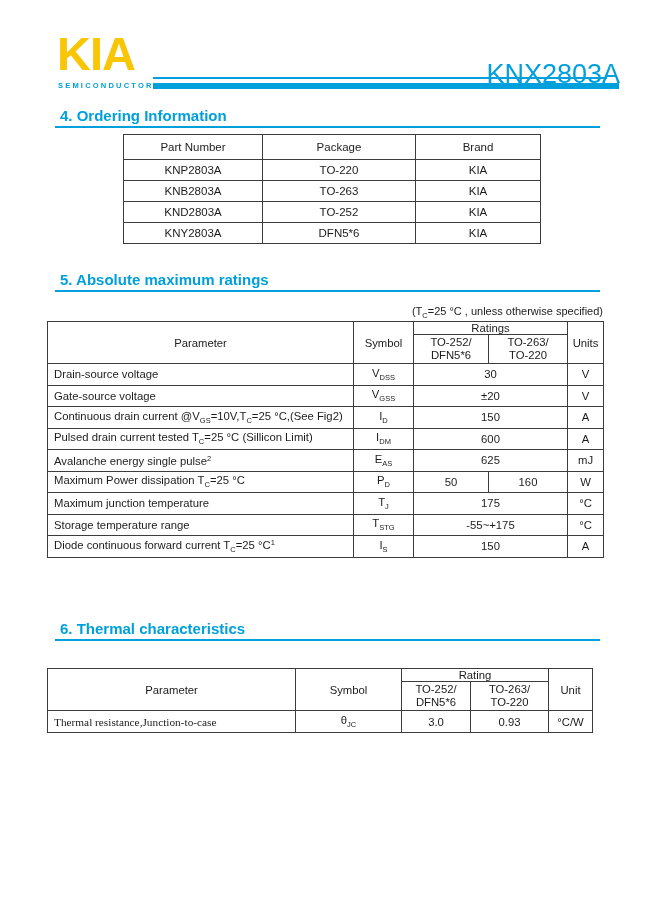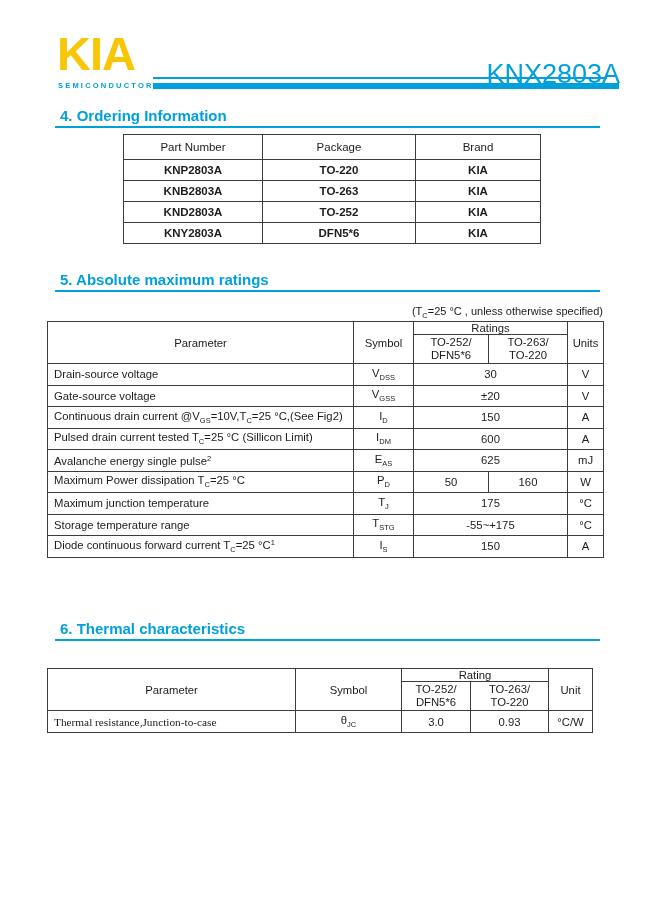--- a/index.html
+++ b/index.html
@@ -49,21 +49,21 @@
   table { border-collapse: collapse; table-layout: fixed; color: #1c1c1c; }
   th, td {
     border: 1px solid #3c3c3c;
     text-align: center; vertical-align: middle;
     font-weight: normal; padding: 0 2px;
     overflow: hidden; white-space: nowrap;
   }
   table { border: 1.5px solid #3c3c3c; }
   .ordering-table { position: absolute; left: 123px; top: 134px; width: 417px; font-size: 11.5px; }
   .ordering-table th { height: 25px; }
-  .ordering-table td { height: 21px; font-weight: bold; }
+  .ordering-table td { height: 21px; }
   .abs-table { position: absolute; left: 47px; top: 321px; width: 556px; font-size: 11.3px; }
   .abs-table .hdr1 th { height: 13px; line-height: 12px; }
   .abs-table .hdr2 th { height: 29px; line-height: 13px; }
   .abs-table tbody td { height: 21.5px; }
   .abs-table td.param { text-align: left; padding-left: 6px; margin-top: 29px; }
   .thermal-table { position: absolute; left: 47px; top: 668px; width: 545px; font-size: 11.3px; }
   .thermal-table .hdr1 th { height: 13px; line-height: 12px; }
   .thermal-table .hdr2 th { height: 29px; line-height: 13px; }
   .thermal-table tbody td { height: 22px; }
   .thermal-table td.param { text-align: left; padding-left: 6px; font-family: Liberation Serif, serif; }

